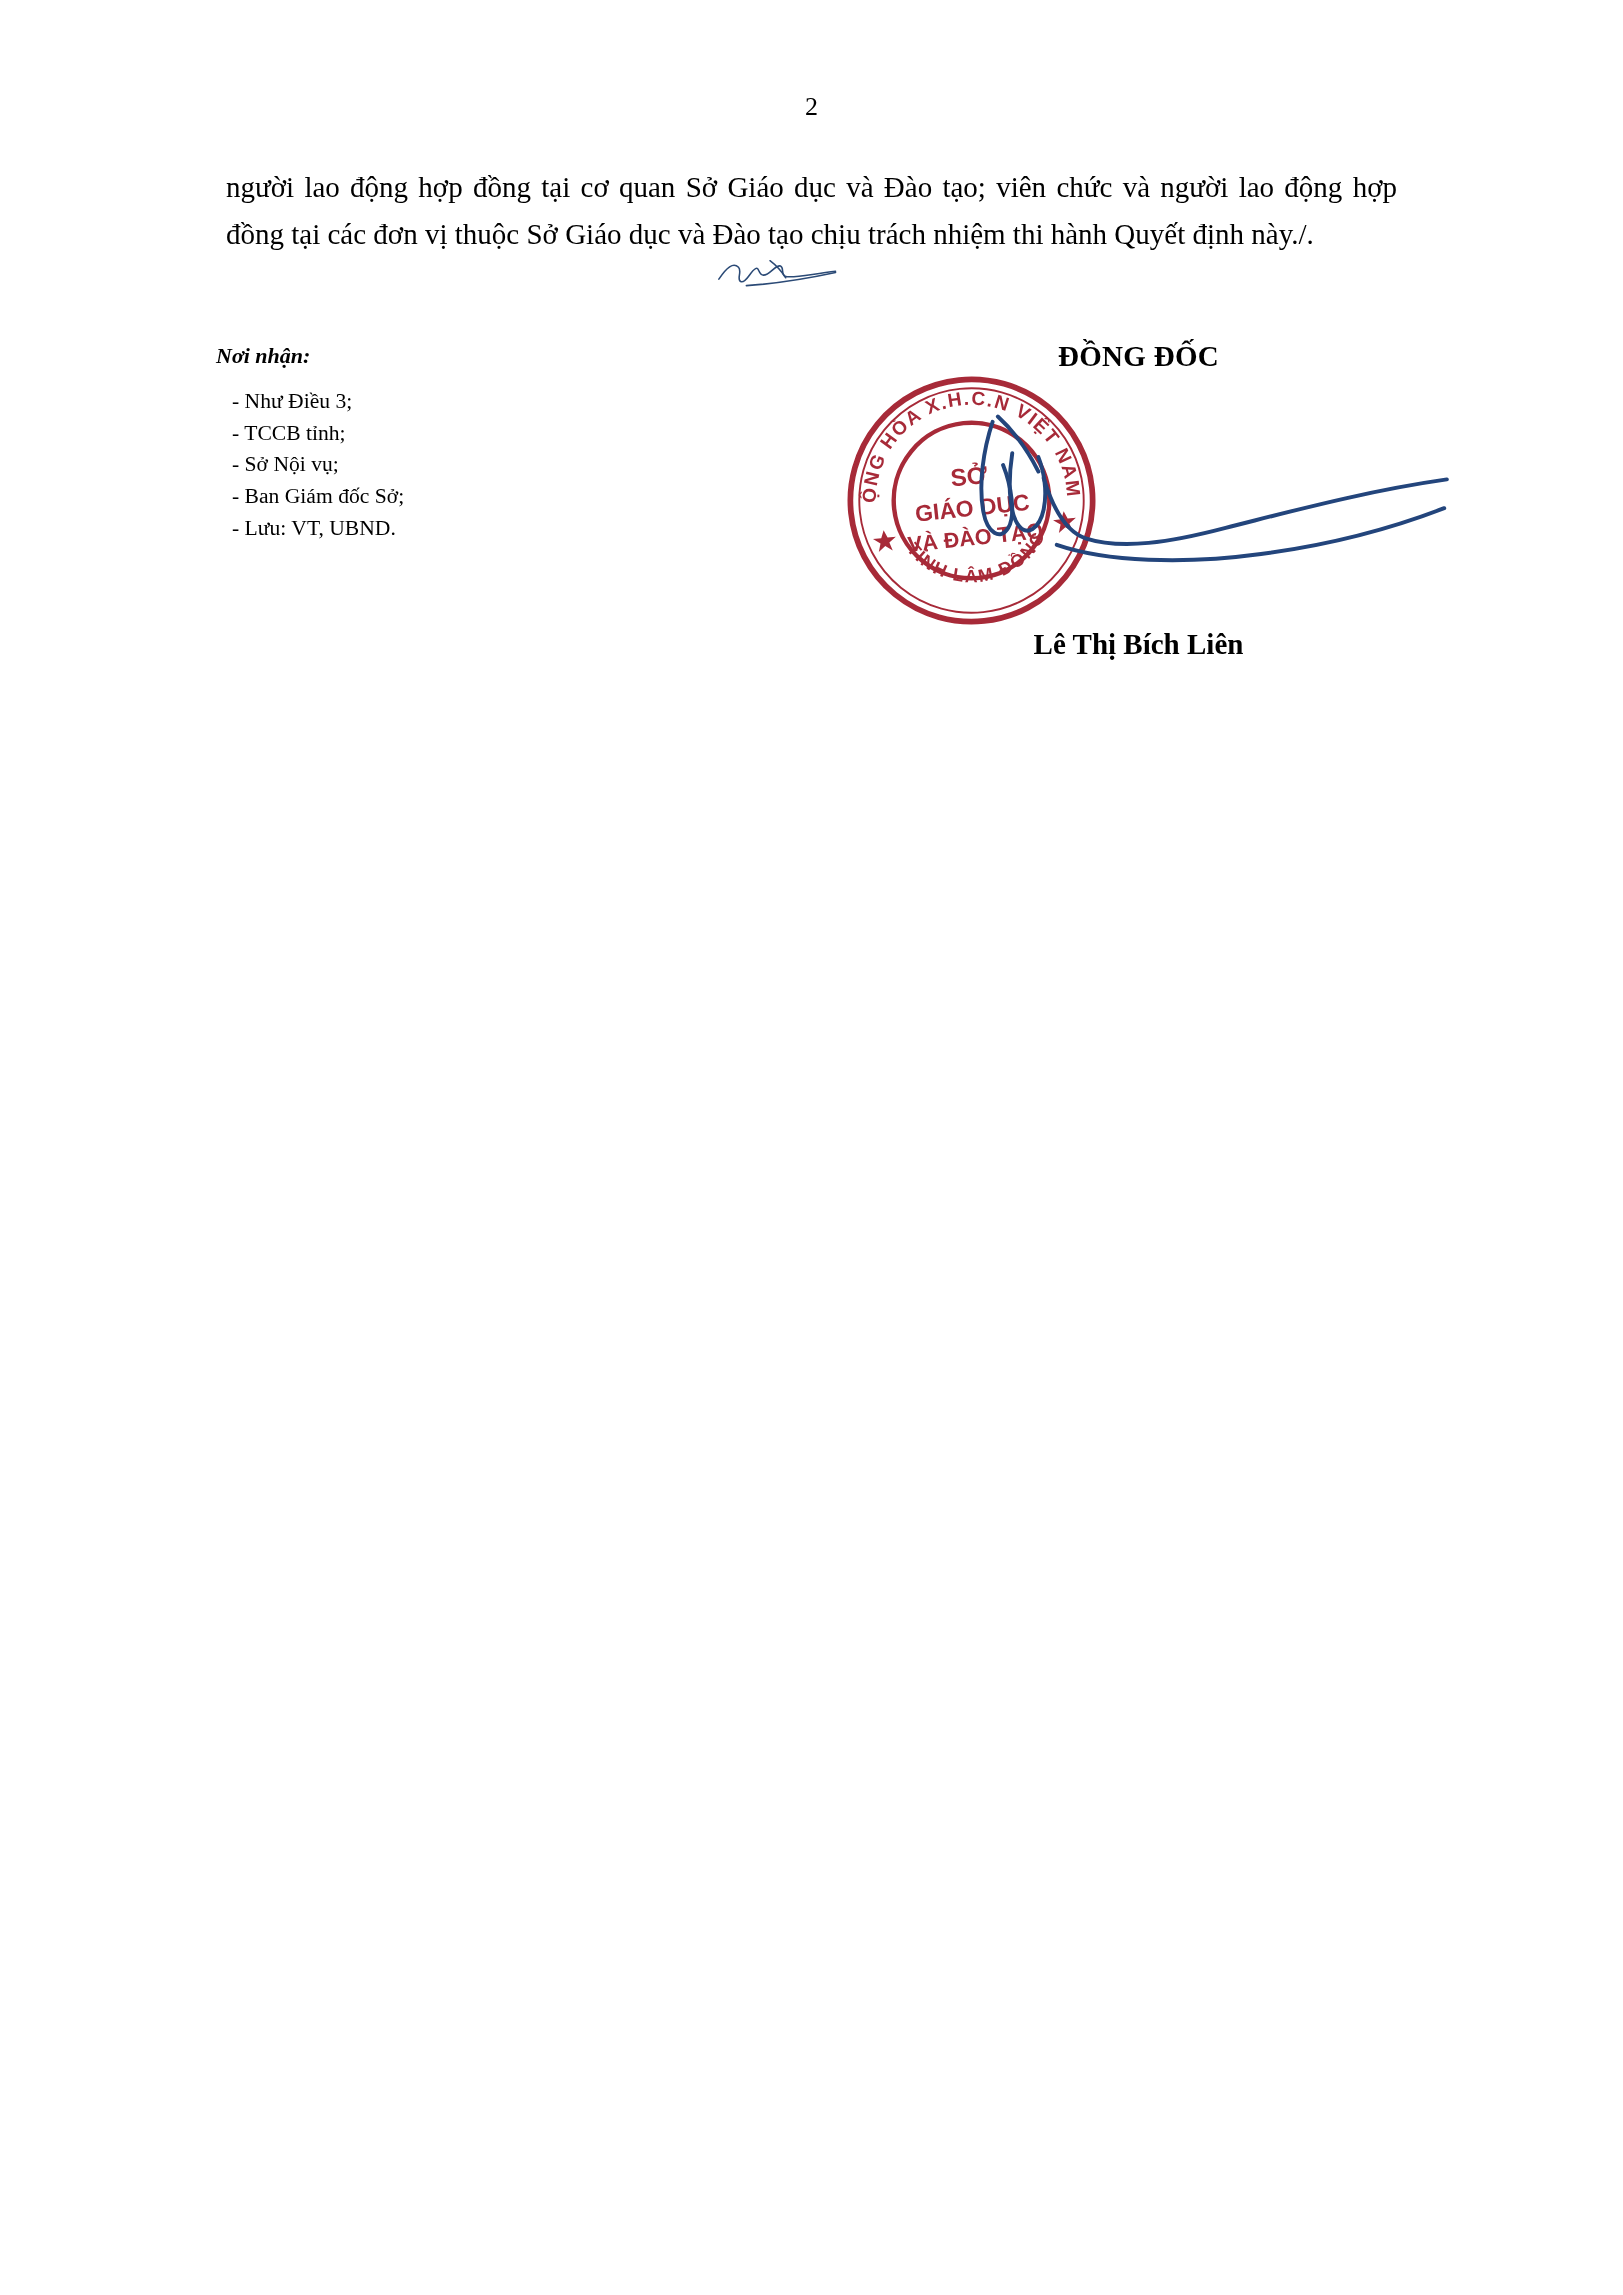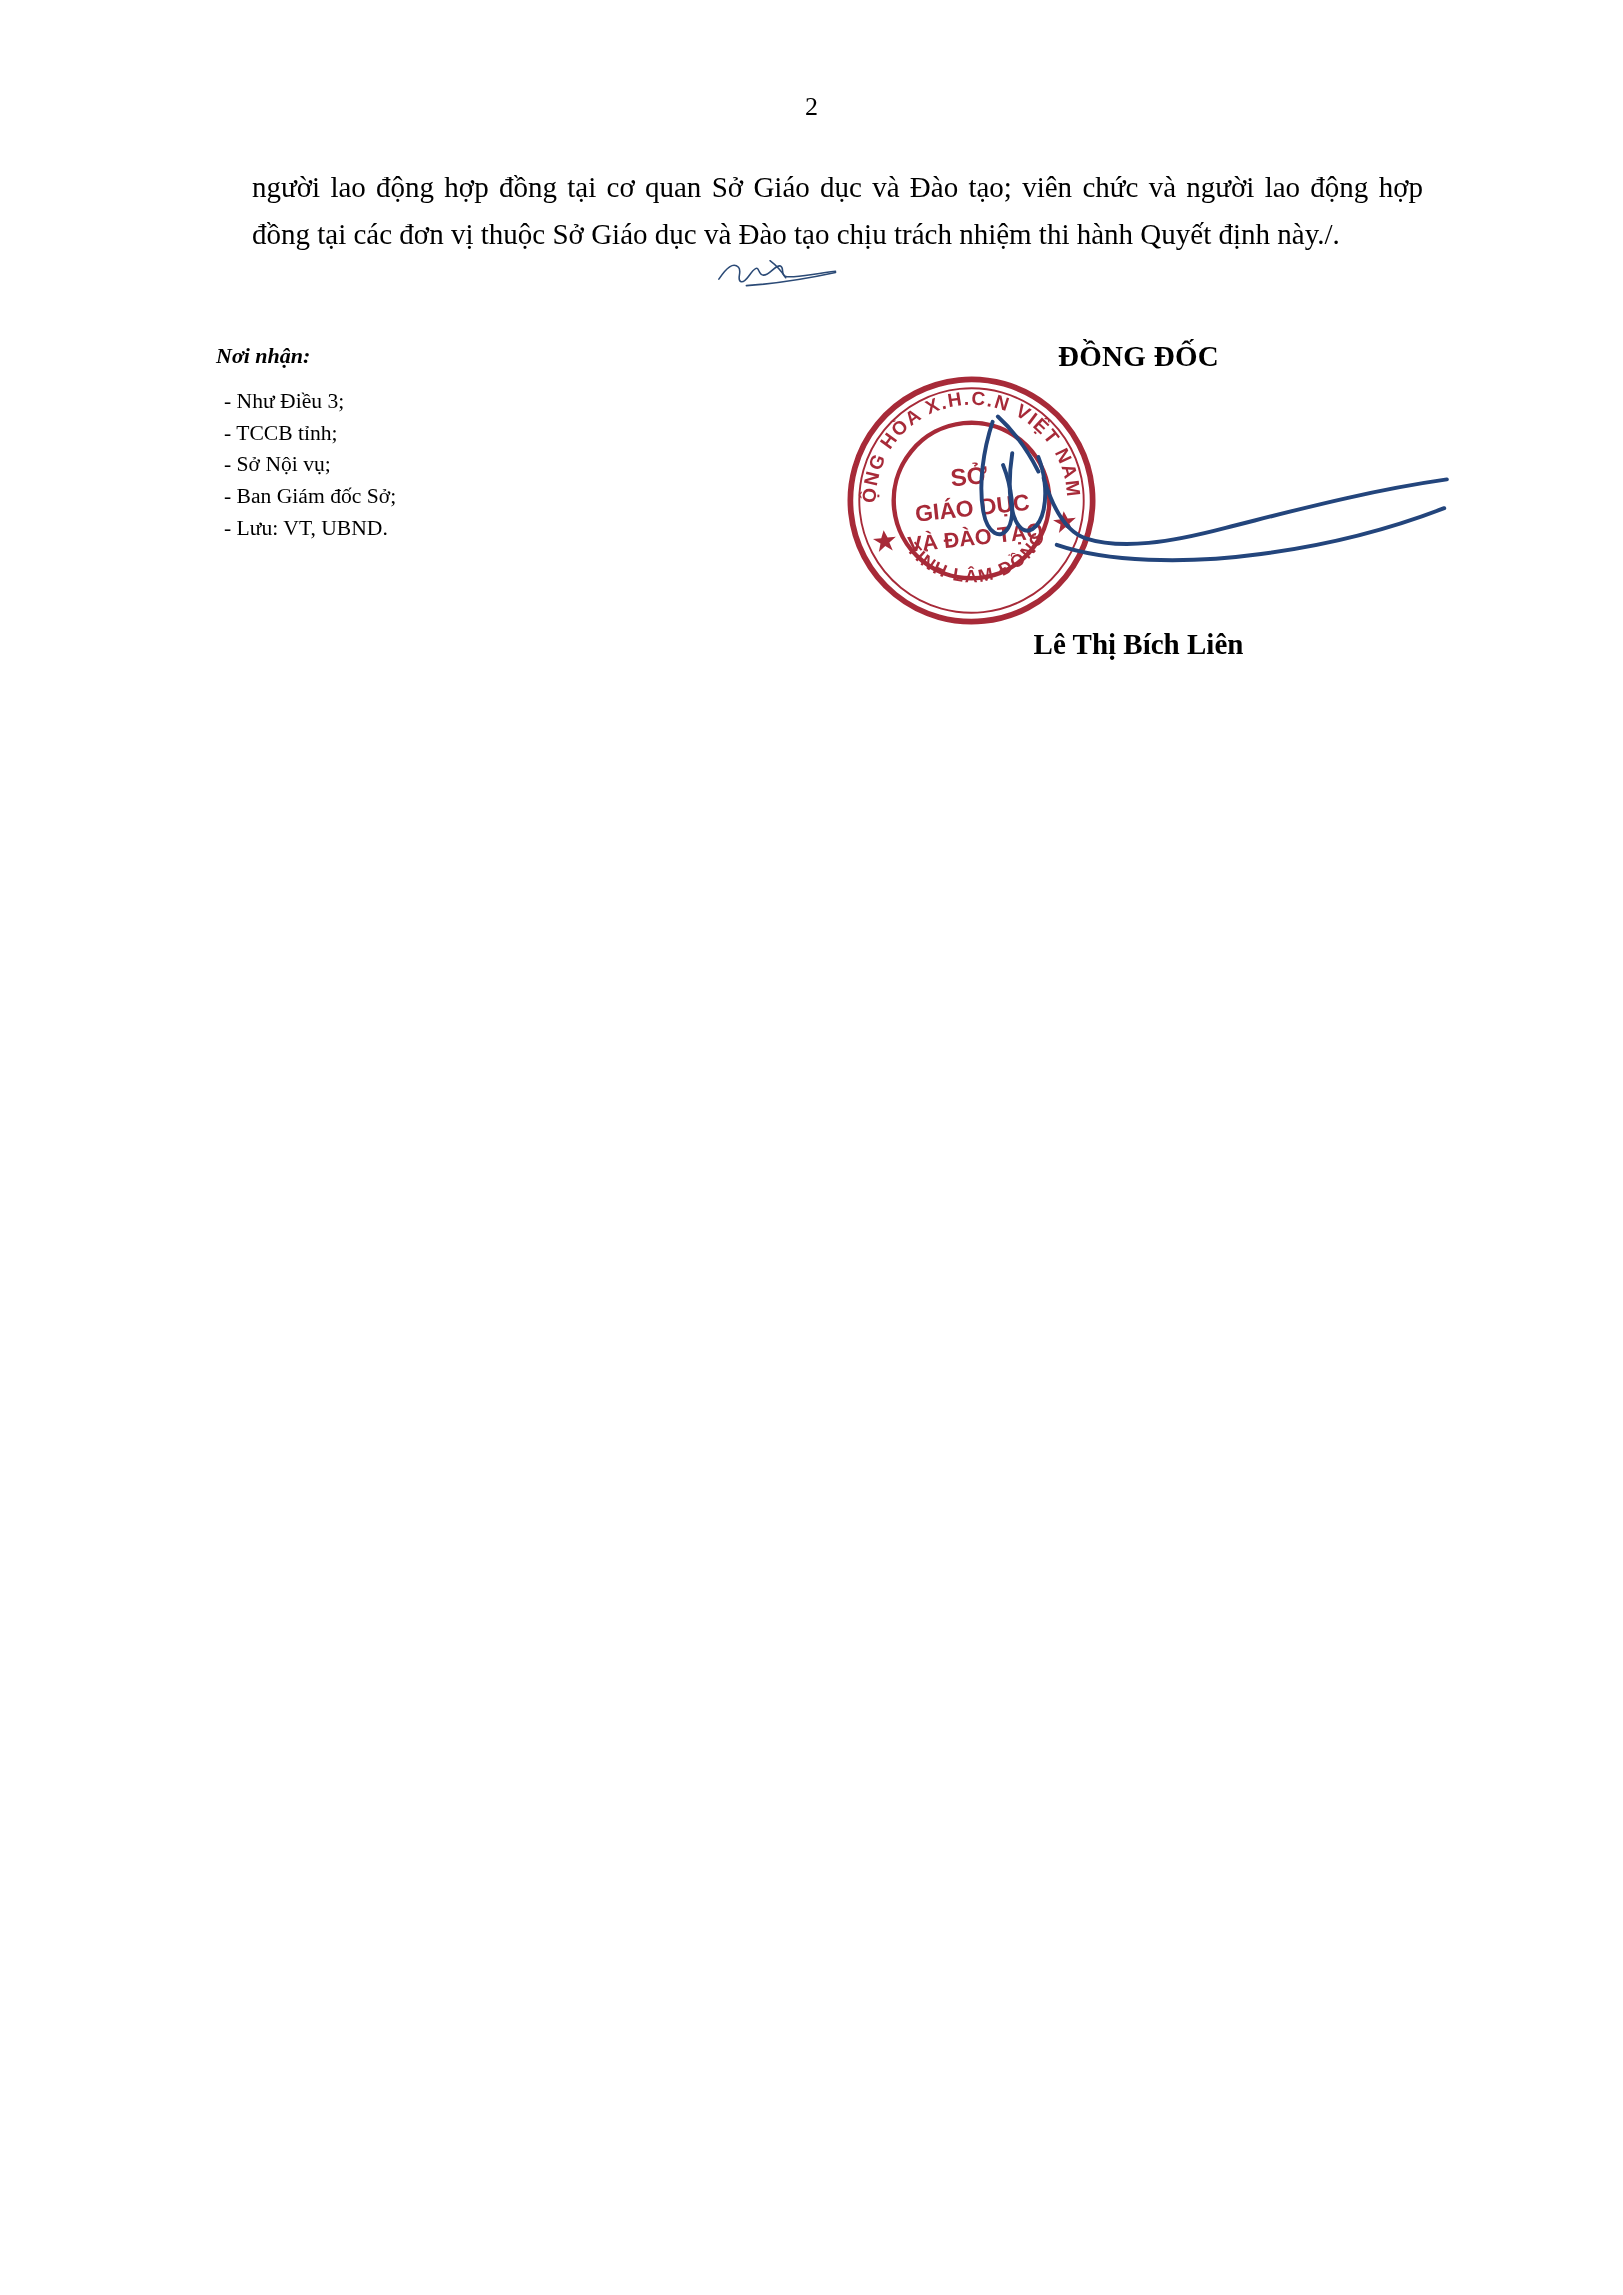--- a/index.html
+++ b/index.html
@@ -32,42 +32,41 @@
 
   .body-text {
     position: absolute;
     top: 164px;
     left: 226px;
     width: 1171px;
     font-size: 29px;
     line-height: 1.62;
     text-align: justify;
     text-justify: inter-word;
-    margin-left: 26px;
   }
   .body-text p {
     margin: 0;
   }
 
   
   .recipients {
     position: absolute;
     top: 343px;
     left: 216px;
     width: 458px;
   }
   .recipients-title {
     font-size: 22px;
     font-weight: bold;
     font-style: italic;
     margin-bottom: 17px;
   }
   .recipients ul {
     list-style: none;
-    margin: 8px;
+    margin: 16px;
     padding: 0;
   }
   .recipients li {
     font-size: 21.6px;
     line-height: 1.47;
     white-space: nowrap;
   }
 
   
   .signature-block {

